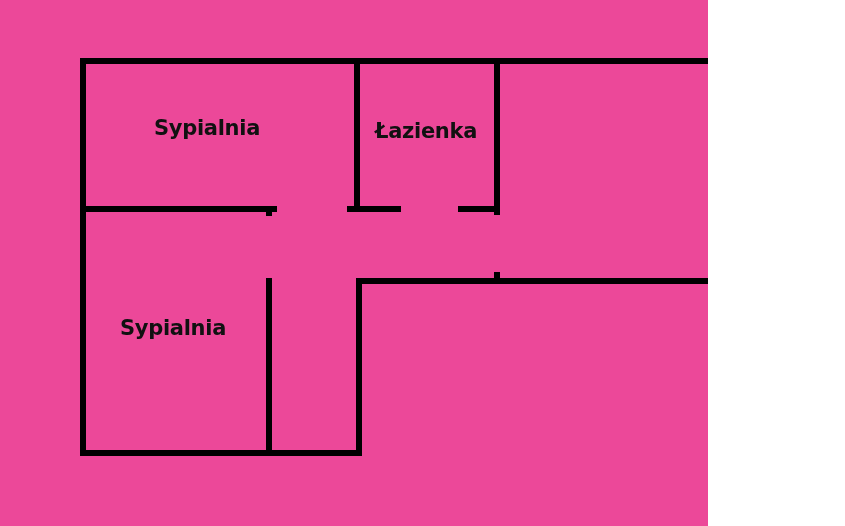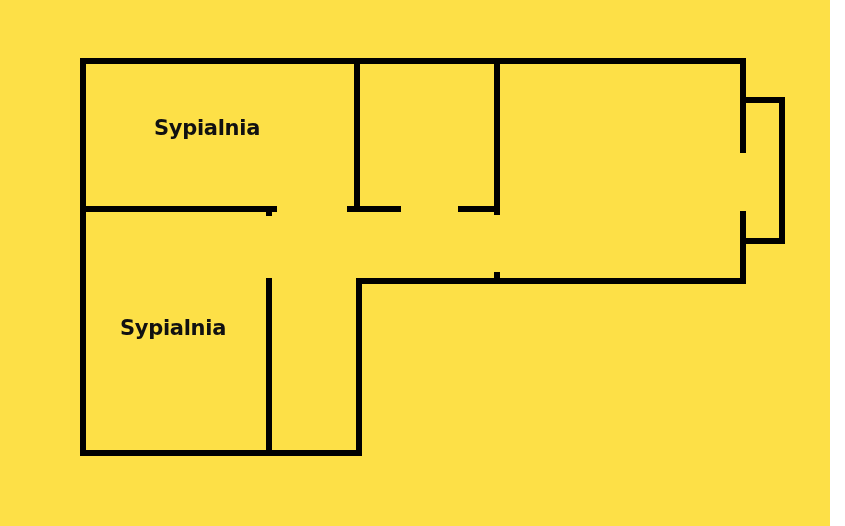--- a/index.html
+++ b/index.html
@@ -2,23 +2,23 @@
 <html><head>
   <meta charset="utf-8">
   <style>
     html, body {
       margin: 0;
       padding: 0;
       background: #ffffff;
     }
     #canvas {
       position: relative;
-      width: 830px;
+      width: 708px;
       height: 526px;
-      background: #fde047;
+      background: #ec4899;
       overflow: hidden;
     }
     .wall {
       position: absolute;
       background: #000000;
     }
     .room-label {
       position: absolute;
       font-family: "DejaVu Sans", sans-serif;
       font-weight: bold;
@@ -55,15 +55,16 @@
   <div class="wall" style="left:740px; top:238px; width:45px; height:6px;"></div>
 
   <div class="wall" style="left:356px; top:278px; width:390px; height:6px;"></div>
   <div class="wall" style="left:494px; top:272px; width:6px; height:8px;"></div>
 
   <div class="wall" style="left:356px; top:278px; width:6px; height:178px;"></div>
 
   <div class="wall" style="left:266px; top:278px; width:6px; height:178px;"></div>
 
   <div class="room-label" style="left:154px; top:116px;">Sypialnia</div>
+  <div class="room-label" style="left:375px; top:119px;">Łazienka</div>
   <div class="room-label" style="left:120px; top:316px;">Sypialnia</div>
 
 </div>
 
 </body></html>

